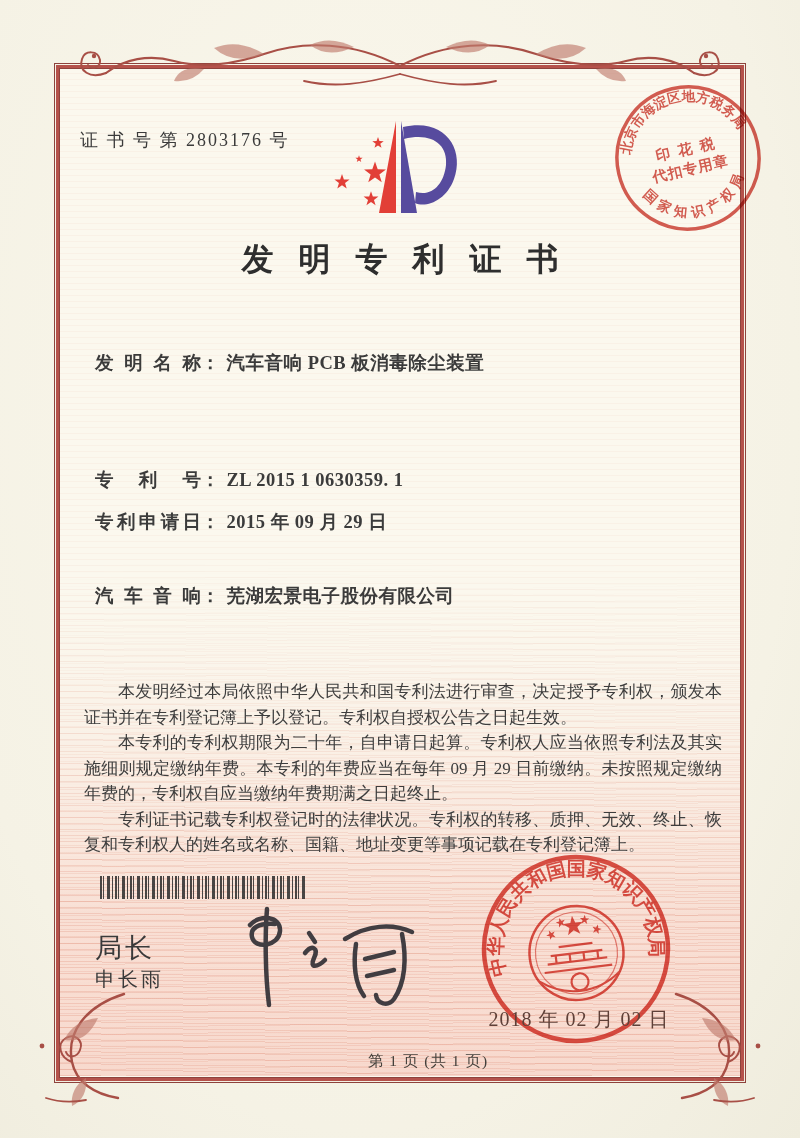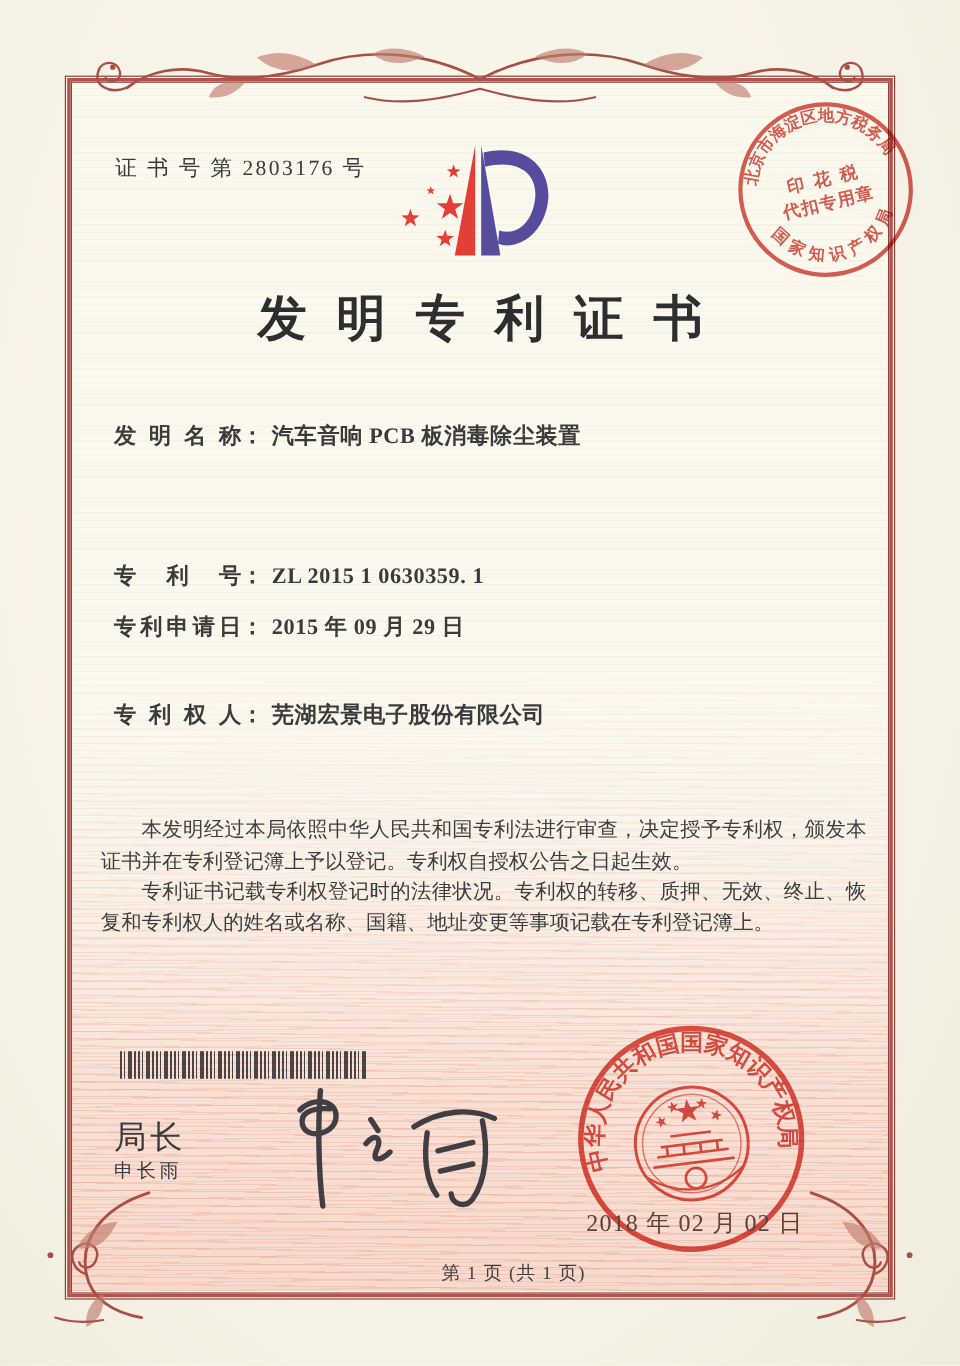--- a/index.html
+++ b/index.html
@@ -28,28 +28,28 @@
 
   
   .ornament-top{position:absolute;left:54px;top:34px;width:692px;height:66px;}
   .ornament-corner{position:absolute;width:112px;height:122px;bottom:26px;}
   .ornament-corner.left{left:26px;}
   .ornament-corner.right{right:26px;transform:scaleX(-1);}
   .orn-stroke{fill:none;stroke:#a84f46;stroke-linecap:round;}
   .orn-fill{fill:#c07c6e;opacity:.65;}
 
   
-  .cert-no{position:absolute;left:96px;top:128px;font-size:18px;color:#3b3b3b;
+  .cert-no{position:absolute;left:80px;top:128px;font-size:18px;color:#3b3b3b;
        letter-spacing:2px;}
   .logo{position:absolute;left:323px;top:101px;width:150px;height:138px;}
   .tax-stamp{position:absolute;left:610px;top:80px;width:156px;height:156px;
        transform:rotate(-13deg);opacity:.88;mix-blend-mode:multiply;}
   .stamp-txt{fill:#d0483e;font-family:"Liberation Sans",sans-serif;font-weight:bold;}
   .title{position:absolute;left:50%;top:238px;transform:translateX(-50%);
-       margin:0;font-size:41px;font-weight:600;color:#2e2e2e;white-space:nowrap;
+       margin:0;font-size:32px;font-weight:600;color:#2e2e2e;white-space:nowrap;
        letter-spacing:25px;padding-left:25px;}
 
   
   .field-row{position:absolute;left:95px;right:70px;font-size:18.5px;color:#3b3b3b;
        white-space:nowrap;font-weight:bold;}
   .field-row .lbl{display:inline-block;width:106px;text-align:justify;
        text-align-last:justify;vertical-align:bottom;}
   .field-row .colon{margin-right:7px;}
   .field-row .val{letter-spacing:.5px;}
   #row0{top:350px}#row1{top:409px}#row2{top:467px}
@@ -63,21 +63,21 @@
   
   .barcode{position:absolute;left:100px;top:876px;width:206px;height:23px;
        background:repeating-linear-gradient(90deg,
         #2a2a2a 0 2px, transparent 2px 3px,
         #2a2a2a 3px 4px, transparent 4px 7px,
         #2a2a2a 7px 10px, transparent 10px 12px,
         #2a2a2a 12px 13px, transparent 13px 15px);
        opacity:.85;}
   .sig-title{position:absolute;left:95px;top:930px;font-size:27px;color:#3a3a3a;
        font-family:"Liberation Sans","DejaVu Sans",sans-serif;letter-spacing:3px;}
-  .sig-name{position:absolute;left:95px;top:966px;font-size:16px;color:#3a3a3a;
+  .sig-name{position:absolute;left:95px;top:966px;font-size:20px;color:#3a3a3a;
        font-family:"Liberation Sans","DejaVu Sans",sans-serif;letter-spacing:3px;}
   .signature{position:absolute;left:205px;top:903px;width:220px;height:108px;}
   .seal{position:absolute;left:478px;top:851px;width:196px;height:196px;
        transform:rotate(-7deg);opacity:.92;mix-blend-mode:multiply;}
   .seal-txt{fill:#d8473e;font-family:"Liberation Sans",sans-serif;font-weight:bold;}
   .seal-date{position:absolute;left:484px;top:1006px;width:190px;text-align:center;
        font-size:20px;color:#5f4038;letter-spacing:1px;}
   .footer{position:absolute;left:0;top:1051px;width:760px;text-align:center;
        font-size:15.5px;color:#44403b;letter-spacing:1px;margin-left:48px;}
 </style>
@@ -158,25 +158,26 @@
   <div class="field-row" id="row0">
     <span class="lbl">发明名称</span><span class="colon">：</span><span class="val">汽车音响 PCB 板消毒除尘装置</span>
   </div>
   <div class="field-row" id="row2">
     <span class="lbl">专利号</span><span class="colon">：</span><span class="val">ZL 2015 1 0630359. 1</span>
   </div>
   <div class="field-row" id="row3">
     <span class="lbl">专利申请日</span><span class="colon">：</span><span class="val">2015 年 09 月 29 日</span>
   </div>
   <div class="field-row" id="row4">
-    <span class="lbl">专利权人</span><span class="colon">：</span><span class="val">芜湖宏景电子股份有限公司</span>
+    <span class="lbl">汽车音响</span><span class="colon">：</span><span class="val">芜湖宏景电子股份有限公司</span>
   </div>
 
   <div class="body-text">
     <p>本发明经过本局依照中华人民共和国专利法进行审查，决定授予专利权，颁发本证书并在专利登记簿上予以登记。专利权自授权公告之日起生效。</p>
+    <p>本专利的专利权期限为二十年，自申请日起算。专利权人应当依照专利法及其实施细则规定缴纳年费。本专利的年费应当在每年 09 月 29 日前缴纳。未按照规定缴纳年费的，专利权自应当缴纳年费期满之日起终止。</p>
     <p>专利证书记载专利权登记时的法律状况。专利权的转移、质押、无效、终止、恢复和专利权人的姓名或名称、国籍、地址变更等事项记载在专利登记簿上。</p>
   </div>
 
   <div class="barcode"></div>
 
   <div class="sig-title">局长</div>
   <div class="sig-name">申长雨</div>
   <svg class="signature" viewBox="0 0 220 108">
     <g fill="none" stroke="#2e2d33" stroke-width="4.5" stroke-linecap="round" opacity=".9">
       <path d="M62,6 C60,30 60,70 64,102"></path>

